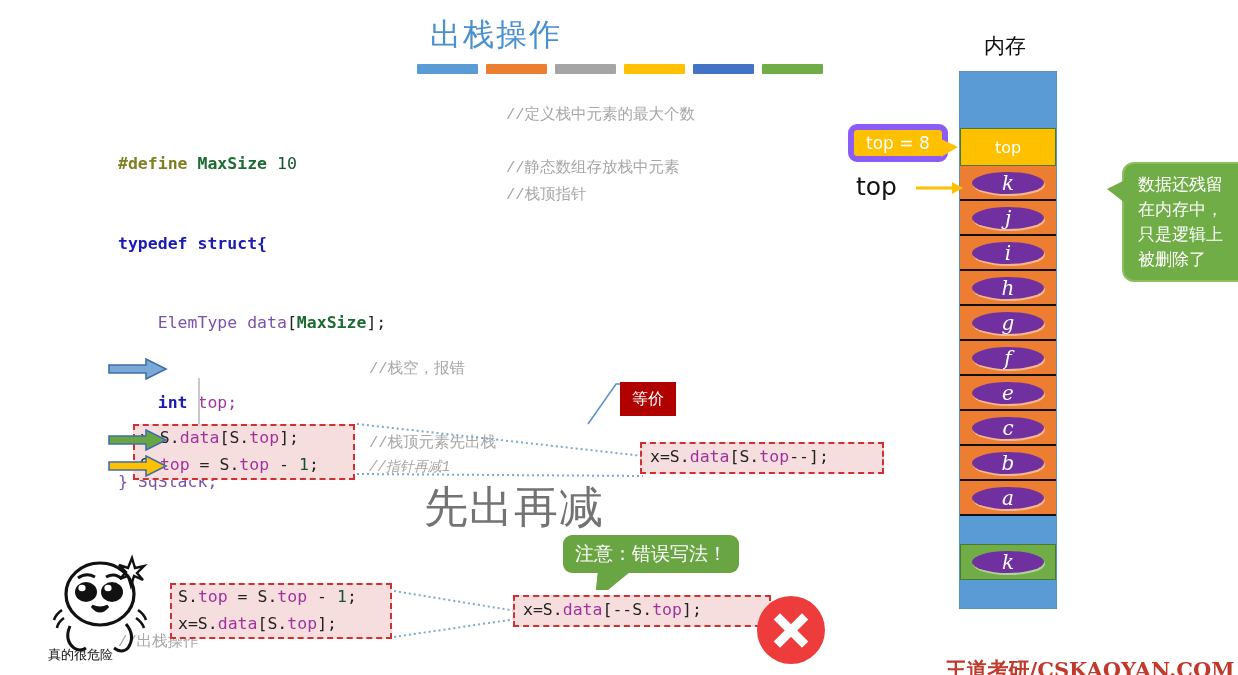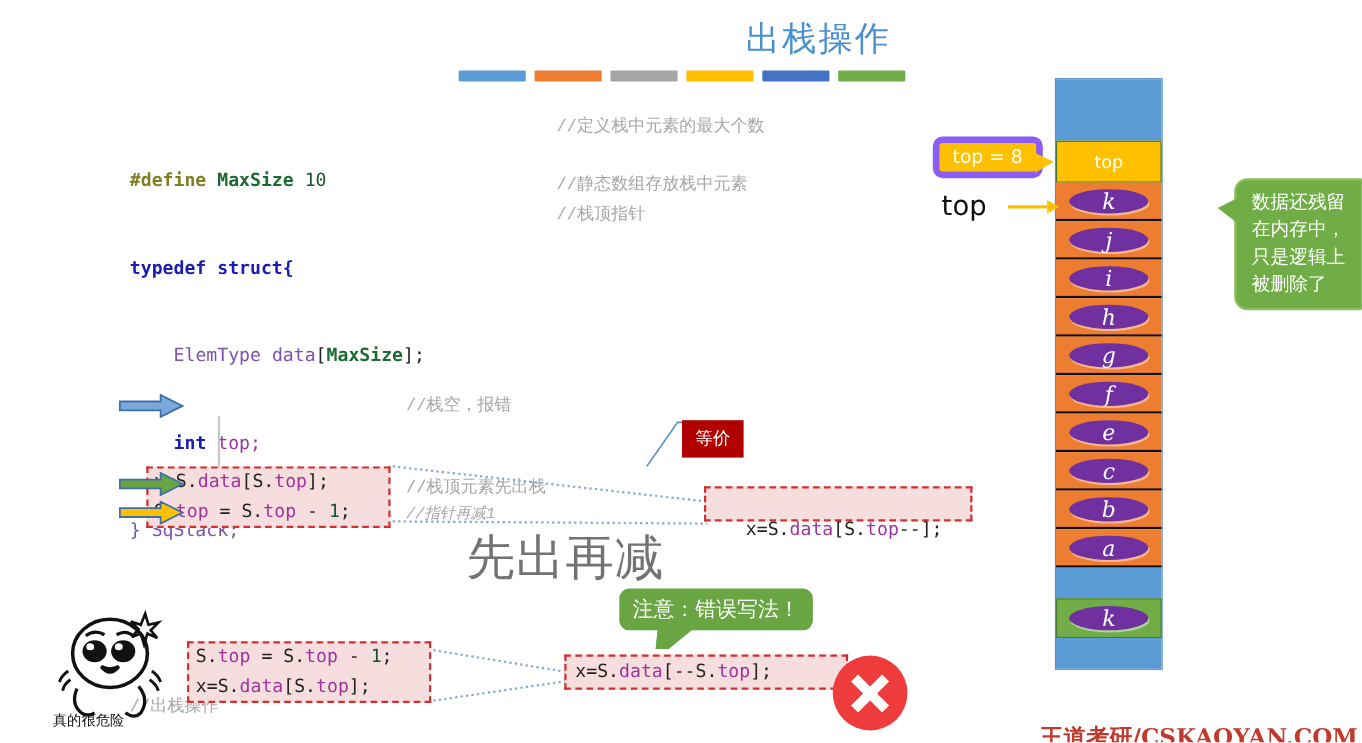--- a/index.html
+++ b/index.html
@@ -9,21 +9,21 @@
     background:#ffffff;
     font-family:"Liberation Sans", sans-serif;
     overflow:hidden;
     position:relative;
   }
   #stage { position:absolute; left:0; top:0; width:1238px; height:675px; }
 
   
   .title {
     position:absolute; left:430px; top:14px; width:380px;
-    text-align:right;
+    text-align:left;
     font-family:"DejaVu Serif","Liberation Serif",serif;
     font-size:31px; color:#4a90d0; letter-spacing:2px;
     white-space:nowrap;
   }
   .barrow { position:absolute; left:417px; top:64px; width:406px; height:11px; display:flex; gap:8px; }
   .barrow .bar { flex:1 1 auto; height:10px; border-radius:1px; }
 
   
   .code {
     position:absolute; left:118px; top:98px;
@@ -277,21 +277,21 @@
     <path d="M2,46 L30,6 L46,6" fill="none" stroke="#5b8fc9" stroke-width="1.5"></path>
   </svg>
   <div class="chip-equiv" style="left:620px; top:382px;">等价</div>
 
   <svg style="position:absolute; left:355px; top:418px;" width="290" height="60" viewBox="0 0 290 60">
     <path d="M2,6 L288,38" fill="none" stroke="#7fa8d0" stroke-width="2" stroke-dasharray="2,3"></path>
     <path d="M2,56 L288,58" fill="none" stroke="#7fa8d0" stroke-width="2" stroke-dasharray="2,3"></path>
   </svg>
 
   <div class="pinkbox" style="left:640px; top:442px; width:244px; height:32px;"></div>
-  <div class="pinkcode" style="left:650px; top:468px;margin-left:28px;"><span>x=S.</span><span class="mem">data</span><span>[S.</span><span class="mem">top</span><span>--];</span></div>
+  <div class="pinkcode" style="left:650px; top:444px;"><span>x=S.</span><span class="mem">data</span><span>[S.</span><span class="mem">top</span><span>--];</span></div>
 
   <div class="bigred" style="left:424px; top:478px;">先出再减</div>
 
   <div class="bubble-green" style="left:563px; top:535px;">
     <span>注意：错误写法！</span>
     <span class="tail"></span>
   </div>
 
   <div class="pinkbox" style="left:170px; top:583px; width:222px; height:56px;"></div>
   <div class="pinkcode" style="left:178px; top:584px;"><span>S.</span><span class="mem">top</span><span> = S.</span><span class="mem">top</span><span> - </span><span class="num">1</span><span>;</span></div>
@@ -319,20 +319,21 @@
     <path d="M22,78 Q16,92 26,100 Q32,104 38,100" fill="none" stroke="#111" stroke-width="3"></path>
     <path d="M78,76 Q88,88 80,100 Q74,106 66,100" fill="none" stroke="#111" stroke-width="3"></path>
     <path d="M14,62 Q8,66 6,72" fill="none" stroke="#111" stroke-width="2.6"></path>
     <path d="M16,70 Q10,74 9,80" fill="none" stroke="#111" stroke-width="2.6"></path>
     <path d="M90,62 Q96,66 98,72" fill="none" stroke="#111" stroke-width="2.6"></path>
     <path d="M88,70 Q94,74 96,80" fill="none" stroke="#111" stroke-width="2.6"></path>
     <path d="M84,10 L87,20 L96,18 L89,25 L95,32 L86,28 L83,38 L80,28 L72,31 L78,24 L71,17 L80,20 Z" fill="none" stroke="#111" stroke-width="2.4"></path>
   </svg>
   <div class="mascot-cap">真的很危险</div>
 
+  <div class="mem-title">内存</div>
   <div class="memcol" id="memcol">
       <div class="memcell blue" style="height: 28px;"></div>
       <div class="memcell blue" style="height: 28px;"></div>
       <div class="memcell yellow" style="height: 38px;">
         <span class="lbl">top</span>
       </div>
       <div class="memcell orange" style="height: 35px;">
         <div class="oval">k</div>
       </div>
       <div class="memcell orange" style="height: 35px;">

